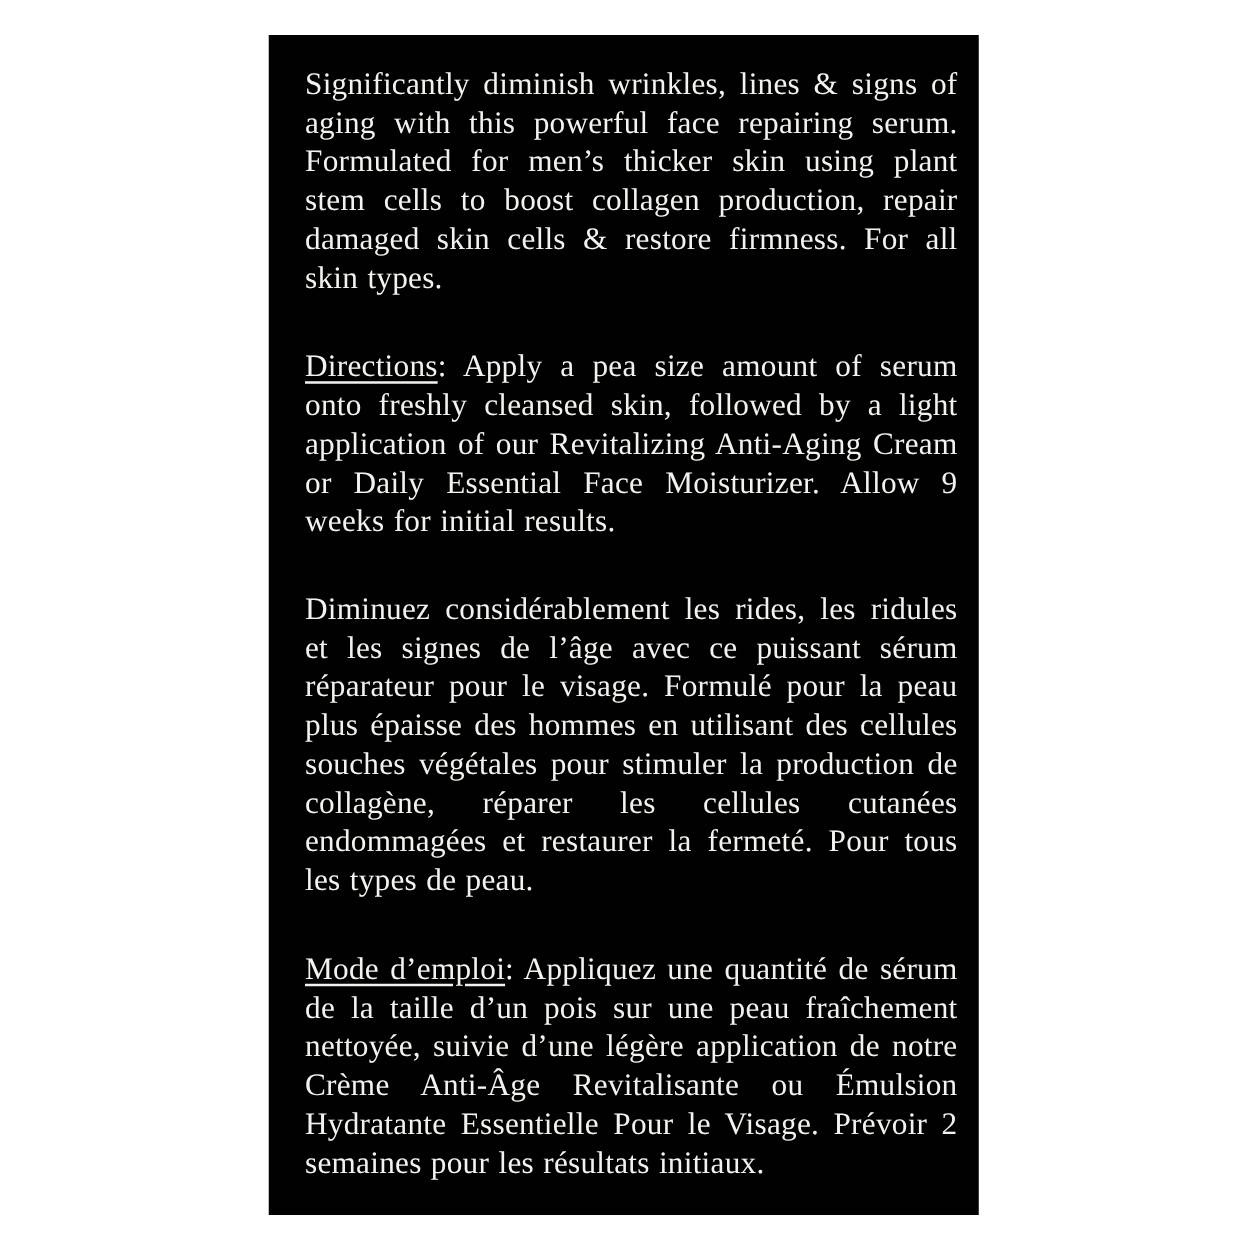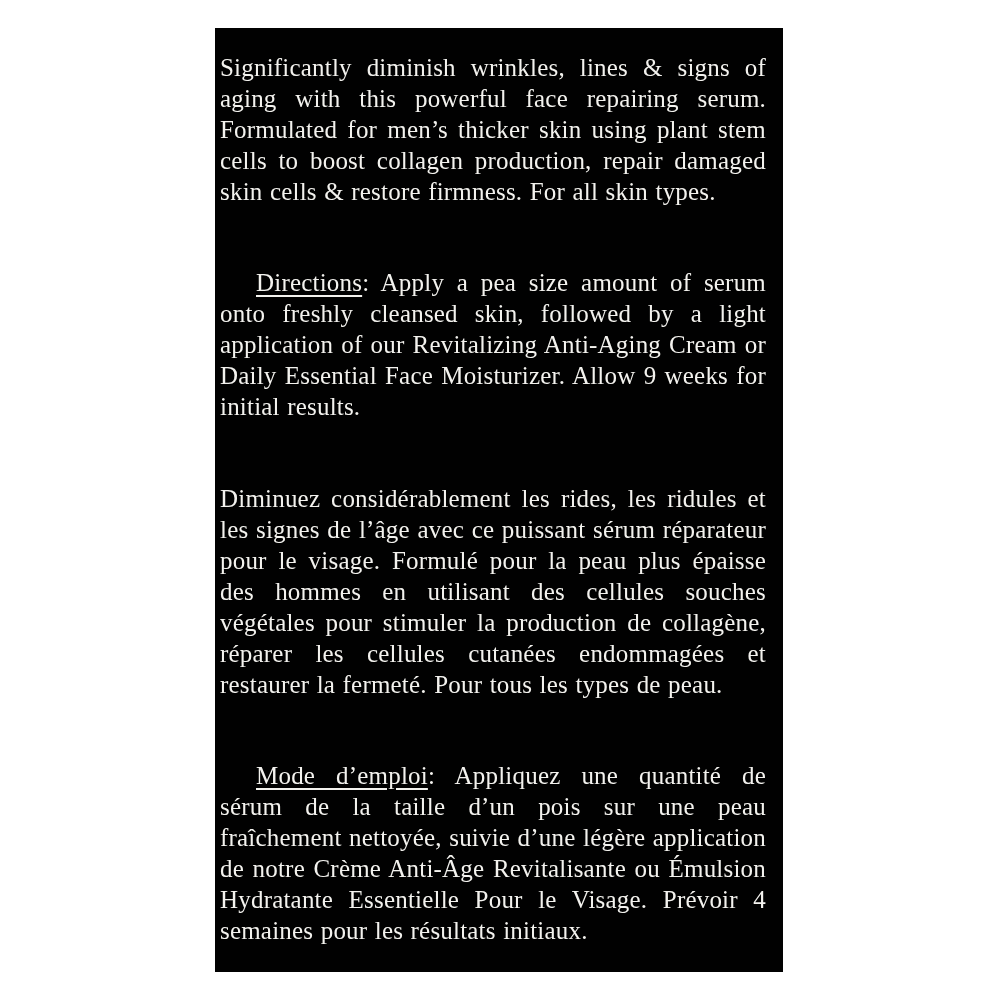--- a/index.html
+++ b/index.html
@@ -19,49 +19,48 @@
   }
   .label-panel {
     position: absolute;
     left: 215px;
     top: 28px;
     width: 568px;
     height: 944px;
     background: #010101;
     color: #f3f2ee;
     box-sizing: border-box;
-    padding: 24px 17px 26px 5px;
+    padding: 24px 17px 26px 29px;
     display: flex;
     flex-direction: column;
     justify-content: space-between;
   }
   .para {
     margin: 0;
     font-size: 25px;
     line-height: 31px;
     text-align: justify;
     text-align-last: left;
     letter-spacing: 0.2px;
     word-spacing: 1px;
   }
   .para-heading {
     text-decoration: underline;
     text-underline-offset: 4px;
     text-decoration-thickness: 1.5px;
-    margin-left: 36px;
   }
 </style>
 </head>
 <body>
 
 <div class="page">
   <div class="label-panel">
 
     <p class="para"><span>Significantly diminish wrinkles, lines &amp; signs of aging with this powerful face repairing serum. Formulated for men’s thicker skin using plant stem cells to boost collagen production, repair damaged skin cells &amp; restore firmness. For all skin types.</span></p>
 
     <p class="para"><span class="para-heading">Directions</span><span>: Apply a pea size amount of serum onto freshly cleansed skin, followed by a light application of our Revitalizing Anti-Aging Cream or Daily Essential Face Moisturizer. Allow 9 weeks for initial results.</span></p>
 
     <p class="para"><span>Diminuez considérablement les rides, les ridules et les signes de l’âge avec ce puissant sérum réparateur pour le visage. Formulé pour la peau plus épaisse des hommes en utilisant des cellules souches végétales pour stimuler la production de collagène, réparer les cellules cutanées endommagées et restaurer la fermeté. Pour tous les types de peau.</span></p>
 
-    <p class="para"><span class="para-heading">Mode d’emploi</span><span>: Appliquez une quantité de sérum de la taille d’un pois sur une peau fraîchement nettoyée, suivie d’une légère application de notre Crème Anti-Âge Revitalisante ou Émulsion Hydratante Essentielle Pour le Visage. Prévoir 4 semaines pour les résultats initiaux.</span></p>
+    <p class="para"><span class="para-heading">Mode d’emploi</span><span>: Appliquez une quantité de sérum de la taille d’un pois sur une peau fraîchement nettoyée, suivie d’une légère application de notre Crème Anti-Âge Revitalisante ou Émulsion Hydratante Essentielle Pour le Visage. Prévoir 2 semaines pour les résultats initiaux.</span></p>
 
   </div>
 </div>
 
 </body></html>

